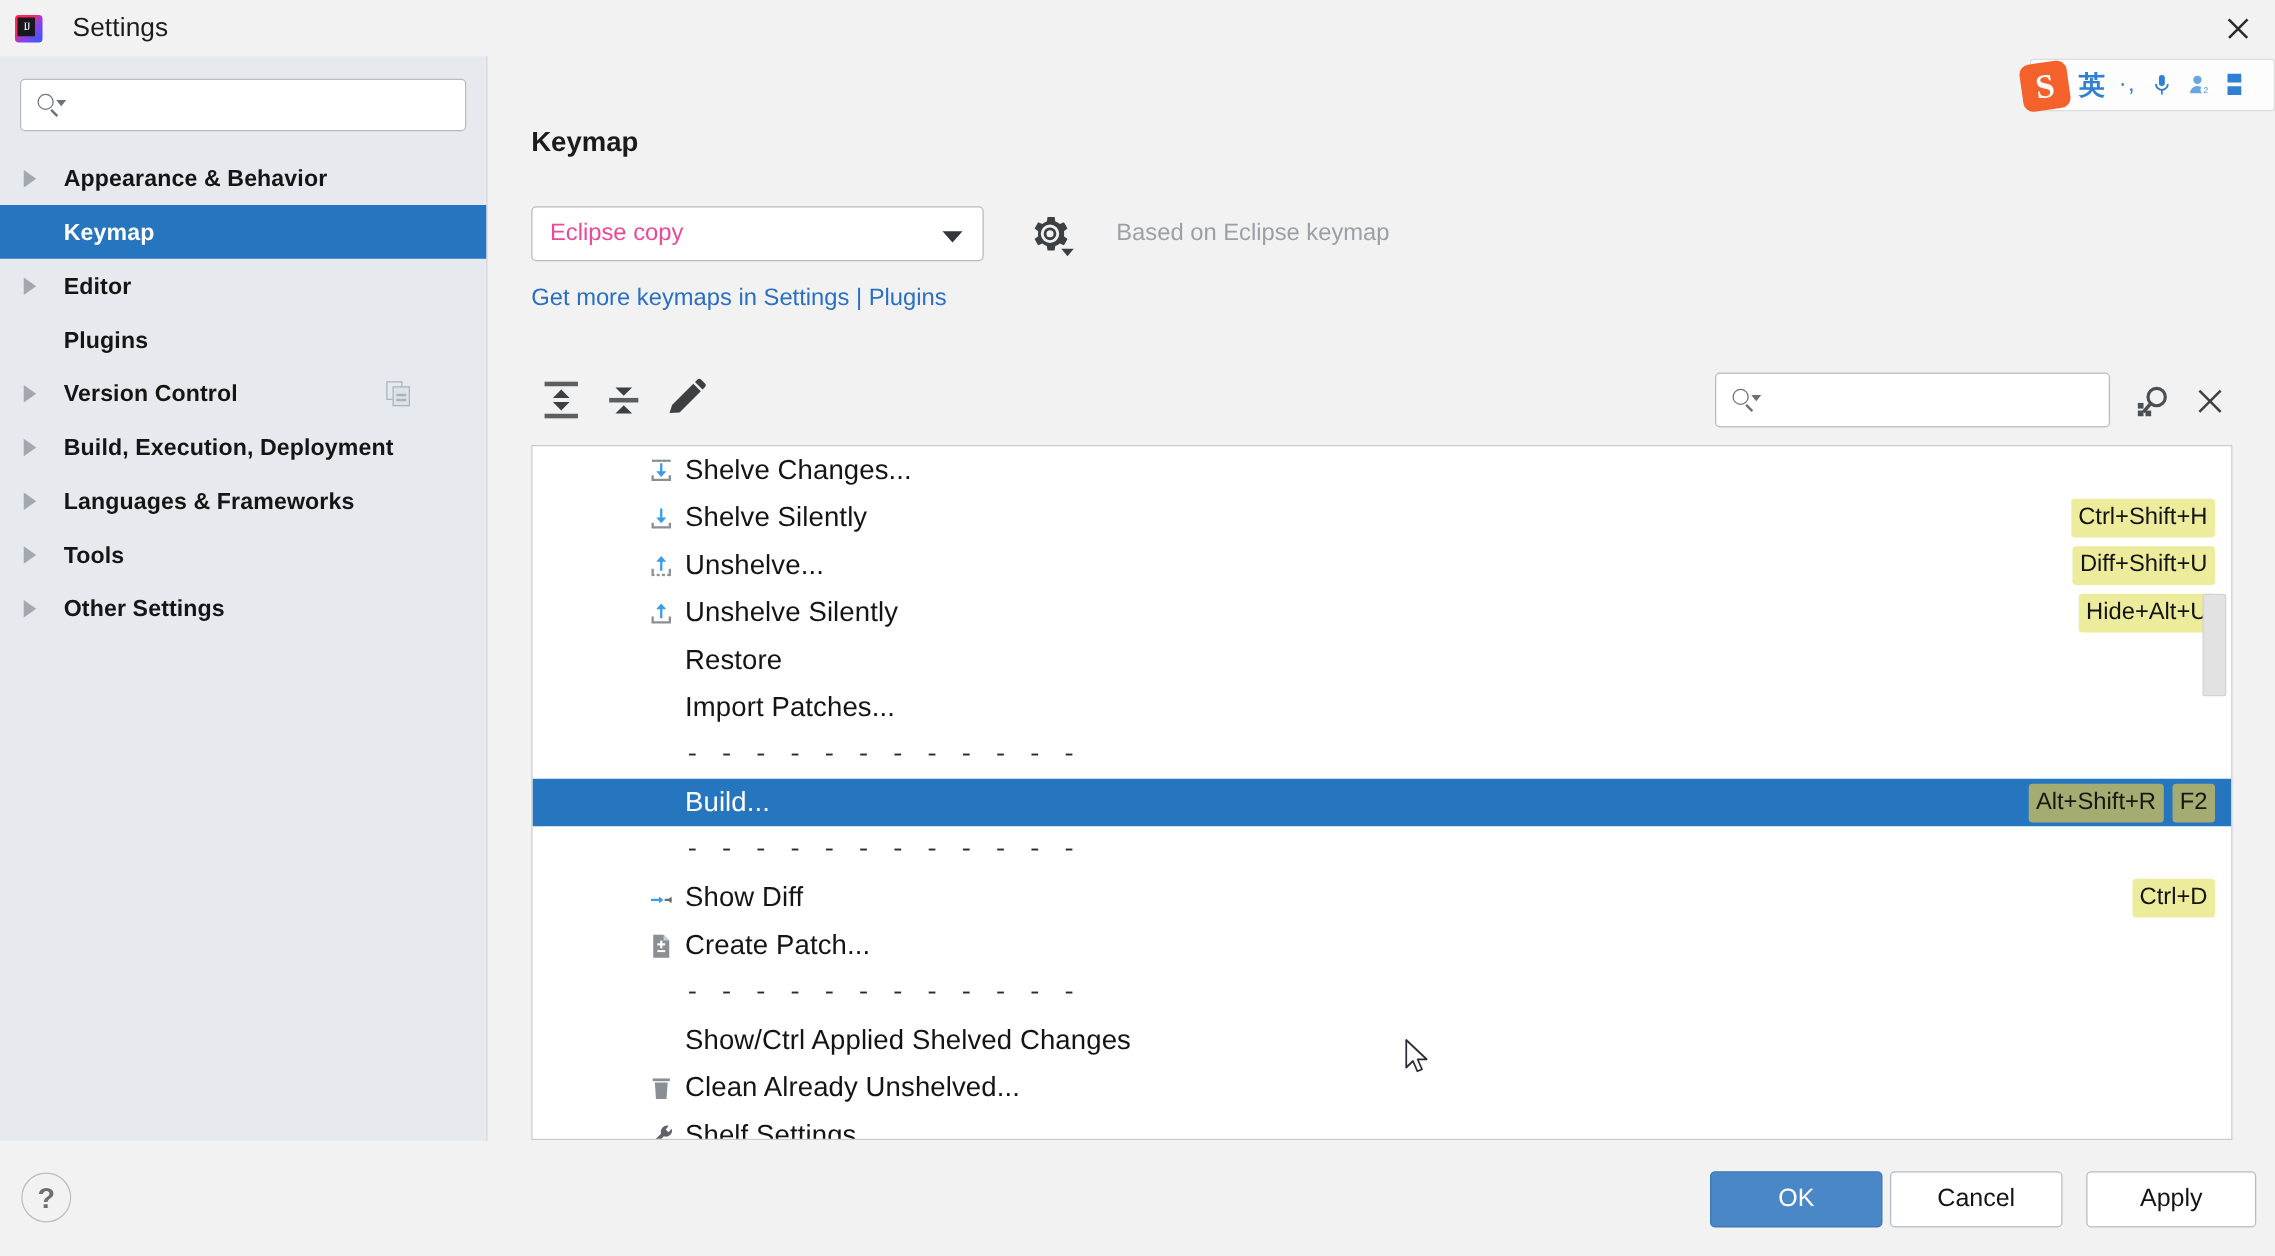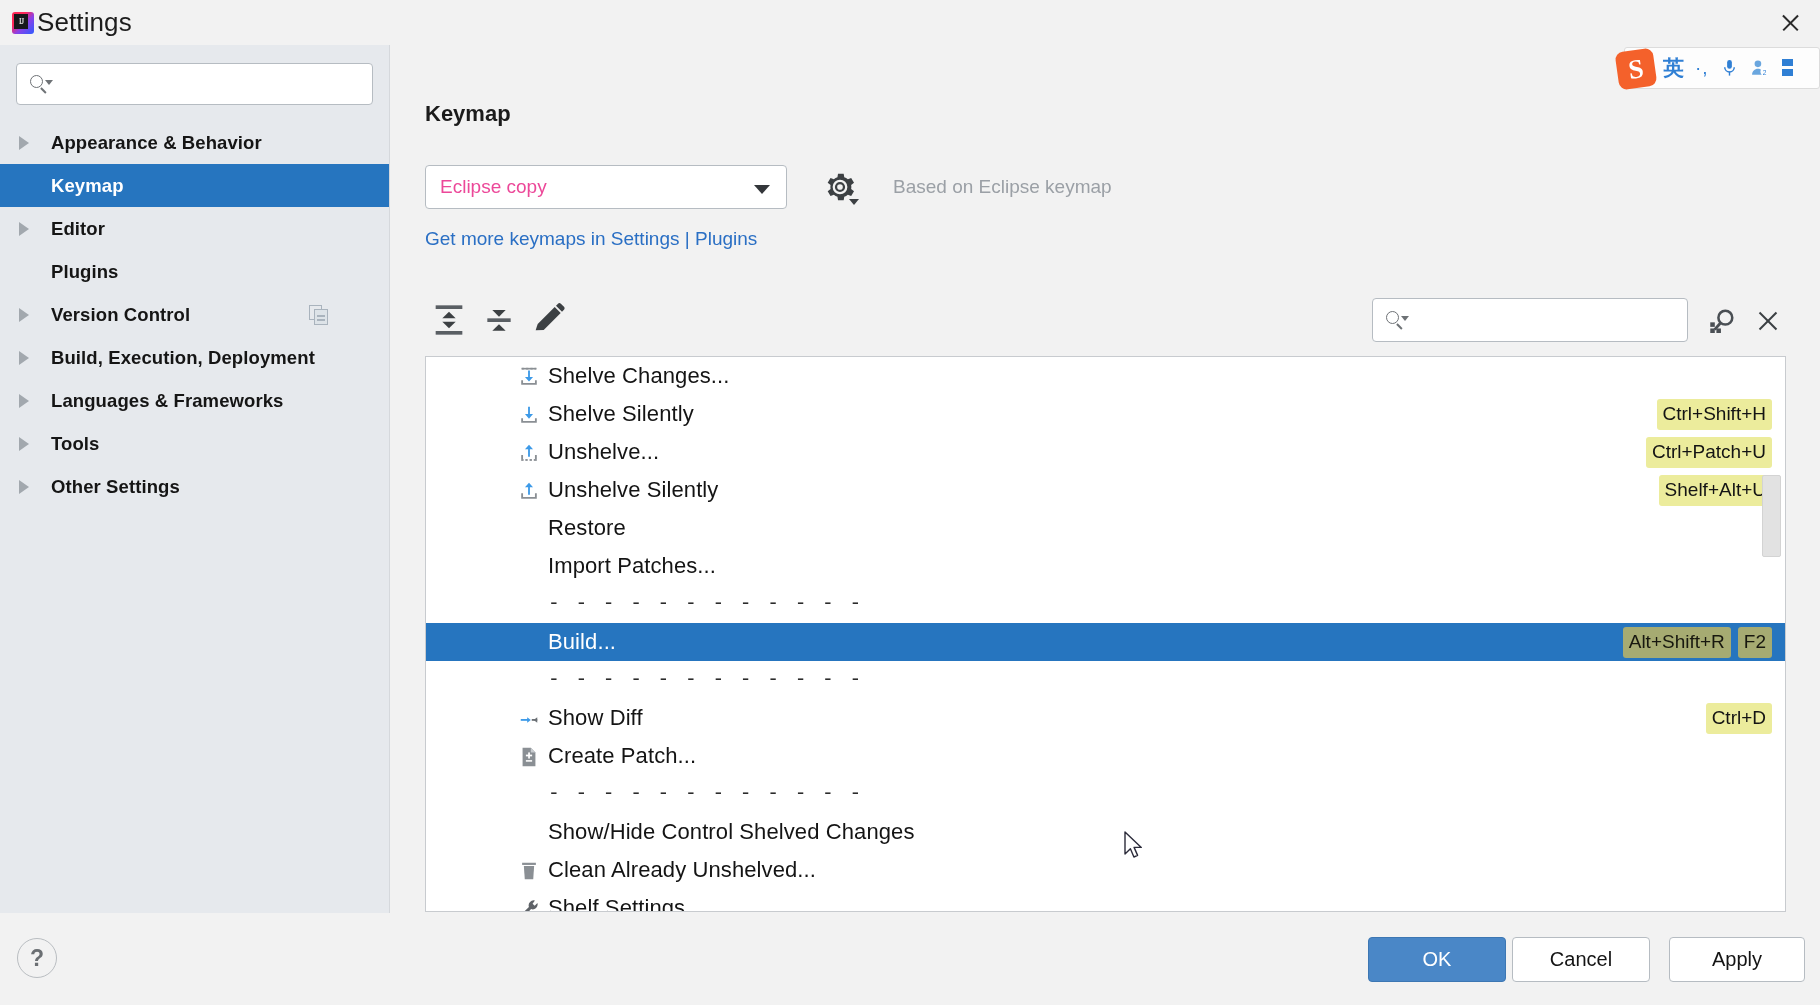--- a/index.html
+++ b/index.html
@@ -38,22 +38,22 @@
     width: 14px; height: 15px;
     background: #16181b;
     color: #fff;
     font-size: 9px;
     font-family: "Liberation Serif", serif;
     line-height: 15px;
     text-align: center;
     letter-spacing: -1px;
   }
   .title-text {
-    margin-left: 3px;
-    font-size: 26px;
+    margin-left: 24px;
+    font-size: 21px;
     color: #1c1c1c;
     letter-spacing: .1px;
   }
   .win-close {
     position: absolute;
     right: 14px; top: 7px;
     width: 32px; height: 32px;
     cursor: default;
   }
   .win-close::before, .win-close::after {
@@ -660,34 +660,34 @@
           <rect x="3.5" y="18.6" width="2.6" height="2" fill="#8a8f94"></rect>
           <rect x="8" y="18.6" width="2.6" height="2" fill="#8a8f94"></rect>
           <rect x="12.6" y="18.6" width="2.6" height="2" fill="#8a8f94"></rect>
           <rect x="17.2" y="18.6" width="3.3" height="2" fill="#8a8f94"></rect>
           <rect x="3.5" y="14.2" width="2" height="4.4" fill="#8a8f94"></rect>
           <rect x="18.5" y="14.2" width="2" height="4.4" fill="#8a8f94"></rect>
         </svg>
       </span>
       <span class="row-label">Unshelve...</span>
       <span class="shortcuts">
-        <span class="kbd">Ctrl+Patch+U</span>
+        <span class="kbd">Diff+Shift+U</span>
       </span>
     </div>
 
     <div class="row">
       <span class="row-icon">
         <svg width="22" height="22" viewBox="0 0 24 24" aria-hidden="true">
           <path d="M11 16h2V8h3.4L12 3 7.6 8H11z" fill="#3d9ae8"></path>
           <path d="M3.5 14.5v6h17v-6h-2v4h-13v-4z" fill="#8a8f94"></path>
         </svg>
       </span>
       <span class="row-label">Unshelve Silently</span>
       <span class="shortcuts">
-        <span class="kbd">Shelf+Alt+U</span>
+        <span class="kbd">Hide+Alt+U</span>
       </span>
     </div>
 
     <div class="row">
       <span class="row-label">Restore</span>
     </div>
 
     <div class="row">
       <span class="row-label">Import Patches...</span>
     </div>
@@ -734,21 +734,21 @@
         </svg>
       </span>
       <span class="row-label">Create Patch...</span>
     </div>
 
     <div class="row">
       <span class="row-seps">- - - - - - - - - - - -</span>
     </div>
 
     <div class="row">
-      <span class="row-label">Show/Hide Control Shelved Changes</span>
+      <span class="row-label">Show/Ctrl Applied Shelved Changes</span>
     </div>
 
     <div class="row">
       <span class="row-icon">
         <svg width="22" height="22" viewBox="0 0 24 24" aria-hidden="true">
           <rect x="4.5" y="3" width="15" height="2.4" fill="#8a8f94"></rect>
           <path d="M6.4 6.6h11.2L16.6 21H7.4z" fill="#8a8f94"></path>
         </svg>
       </span>
       <span class="row-label">Clean Already Unshelved...</span>

